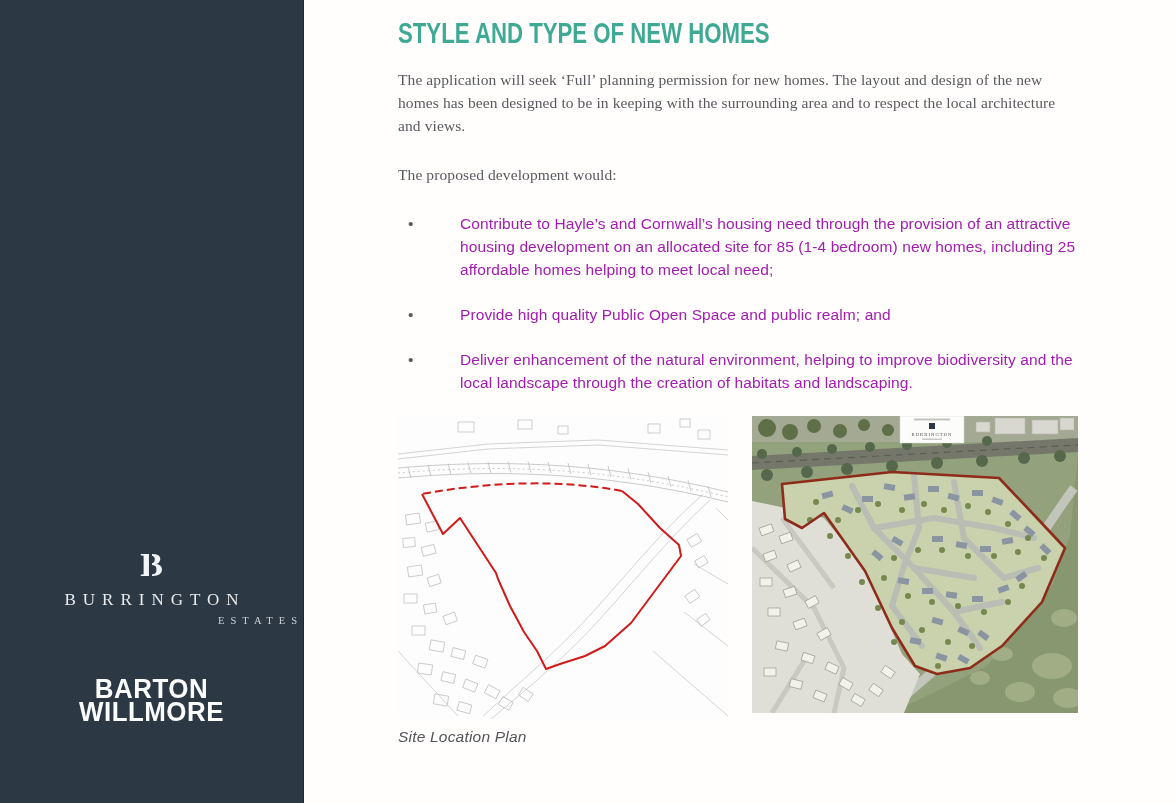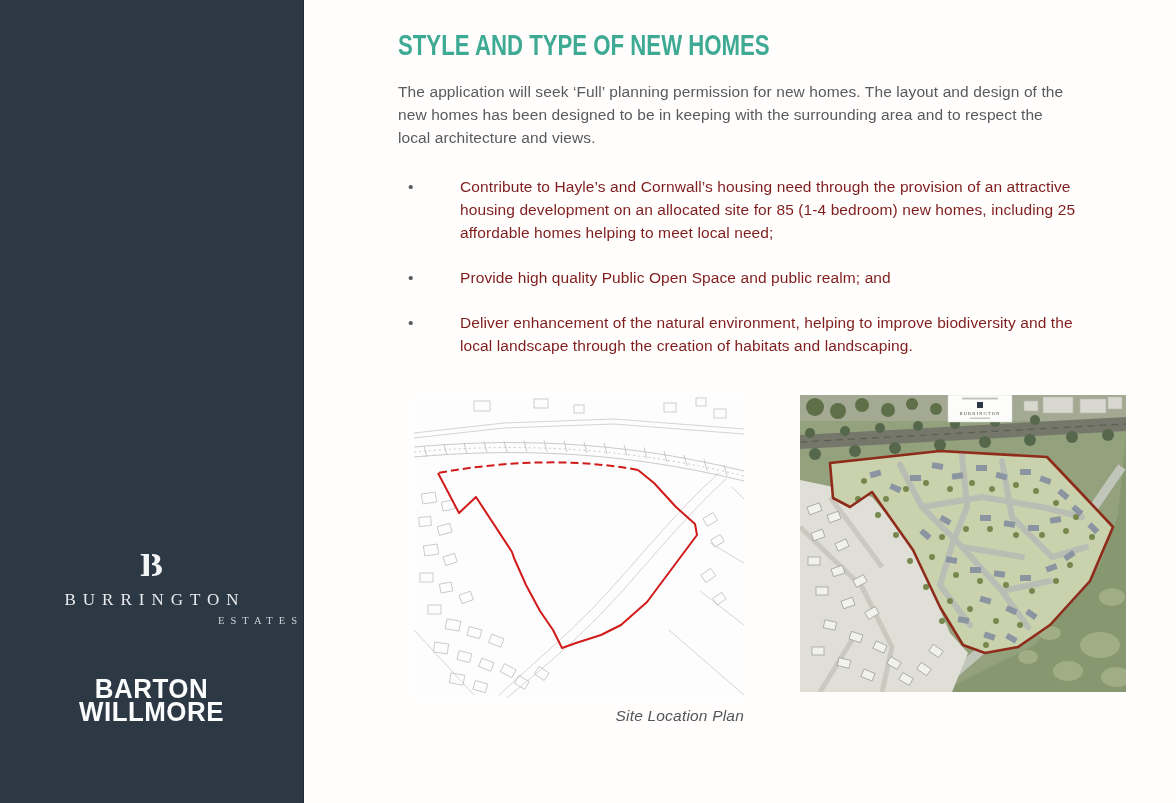--- a/index.html
+++ b/index.html
@@ -48,51 +48,52 @@
   .logo-bw {
     position: absolute; top: 678px; left: 0; width: 100%;
     text-align: center; color: #fbfcfc;
     font-weight: bold; font-size: 27px; line-height: 23px;
     letter-spacing: 0.5px;
     transform: scaleX(0.96); transform-origin: center;
   }
 
   
   .content {
-    position: absolute; left: 398px; top: 12px; width: 700px; height: 677px;
+    position: absolute; left: 398px; top: 0; width: 700px; height: 677px;
   }
   .heading {
     margin-top: 20px;
     font-size: 30px; font-weight: bold; line-height: 26px;
     color: #3eaa94;
     letter-spacing: 0px; white-space: nowrap;
     transform: scaleX(0.74); transform-origin: left center;
   }
   .para {
     margin-top: 22px; width: 678px;
     font-size: 15.5px; line-height: 23px; color: #595a5e;
     letter-spacing: 0.1px;
+    font-family: Liberation Serif, serif;
   }
   .list-intro { margin-top: 26px; }
   .bullets { margin-top: 26px; }
   .bullet-row { display: flex; margin-bottom: 22px; width: 690px; }
   .bullet-row .marker {
     width: 62px; flex: 0 0 62px;
     font-size: 15.5px; line-height: 23px; color: #595a5e;
     padding-left: 10px;
   }
   .bullet-row .btext {
     flex: 1; max-width: 625px;
-    font-size: 15.5px; line-height: 23px; color: #7f1d1d;
+    font-size: 15.5px; line-height: 23px; color: #a21caf;
     letter-spacing: 0.1px;
   }
 
   
   .figures { display: flex; gap: 24px; margin-top: 13px; }
-  figure { margin: 16px; text-align: right; }
+  figure { margin: 0; }
   .figimg { display: block; background: #fff; }
   .figimg.plan { width: 330px; height: 303px; }
   .figimg.sketch { width: 326px; height: 297px; }
   figcaption {
     margin-top: 9px;
     font-style: italic; font-size: 15.5px; color: #55565a;
     letter-spacing: 0.2px;
   }
   svg { display: block; }
 </style>
@@ -113,20 +114,21 @@
       <div>BARTON</div>
       <div>WILLMORE</div>
     </div>
   </aside>
 
   <main class="content">
     <h1 class="heading">STYLE AND TYPE OF NEW HOMES</h1>
 
     <p class="para">The application will seek ‘Full’ planning permission for new homes. The layout and design of the new homes has been designed to be in keeping with the surrounding area and to respect the local architecture and views.</p>
 
+    <p class="para list-intro">The proposed development would:</p>
 
     <div class="bullets">
       <div class="bullet-row">
         <span class="marker">•</span>
         <span class="btext">Contribute to Hayle’s and Cornwall’s housing need through the provision of an attractive housing development on an allocated site for 85 (1-4 bedroom) new homes, including 25 affordable homes helping to meet local need;</span>
       </div>
       <div class="bullet-row">
         <span class="marker">•</span>
         <span class="btext">Provide high quality Public Open Space and public realm; and</span>
       </div>

